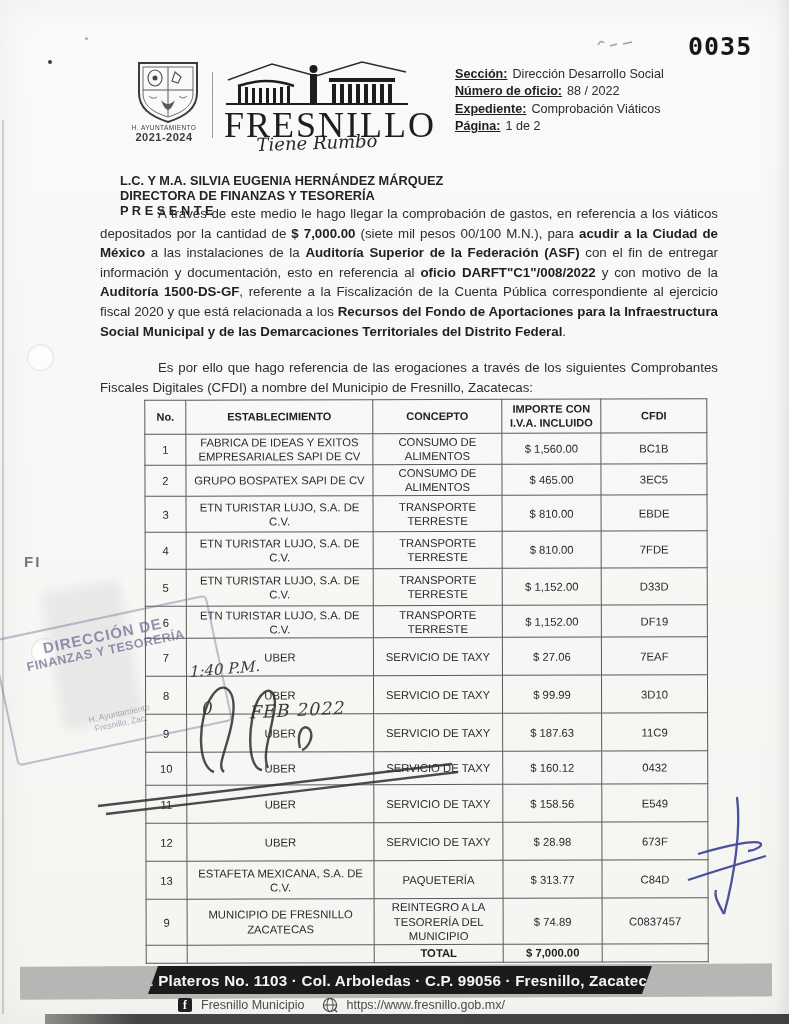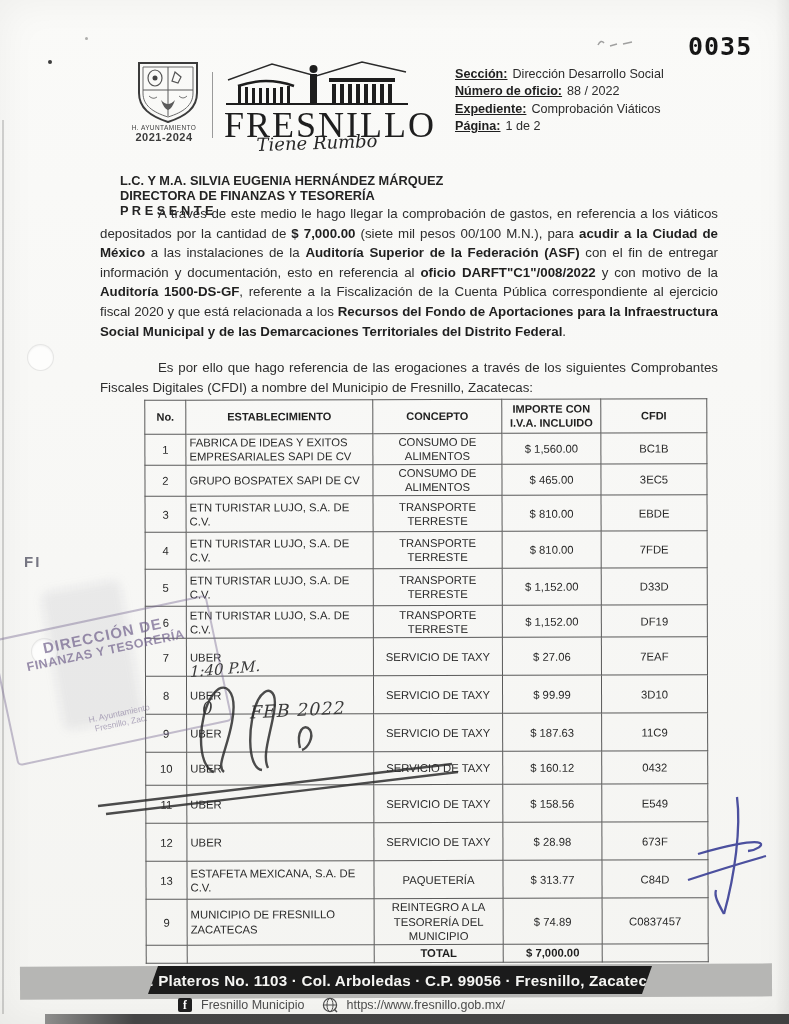--- a/index.html
+++ b/index.html
@@ -34,21 +34,21 @@
   
   .para{position:absolute;left:100px;width:618px;font-size:13.3px;line-height:19.6px;text-align:justify;color:#2d2d2d;margin:0;}
   .para1{top:204px;text-indent:58px;}
   .para2{top:358px;text-indent:58px;}
   .para .b{font-weight:bold;color:#1f1f1f;}
   
   .tablewrap{position:absolute;left:145px;top:399px;transform:rotate(-.15deg);}
   table{border-collapse:collapse;table-layout:fixed;font-size:11.3px;color:#2b2b2b;}
   th,td{border:1px solid #5a5a5a;text-align:center;vertical-align:middle;padding:1px 3px;line-height:1.25;overflow:hidden;}
   th{font-size:11px;font-weight:bold;color:#222;}
-  td.c1{text-align:left;}
+  td.c1{text-align:center;}
   .w0{width:34px}.w1{width:180px}.w2{width:122px}.w3{width:92px}.w4{width:99px}
   thead tr{height:34px;}
   tbody tr:nth-child(1){height:31px}tbody tr:nth-child(2){height:30px}
   tbody tr:nth-child(3){height:36px}tbody tr:nth-child(4){height:37px}
   tbody tr:nth-child(5){height:37px}tbody tr:nth-child(6){height:32px}
   tbody tr:nth-child(7){height:38px}tbody tr:nth-child(8){height:38px}
   tbody tr:nth-child(9){height:38px}tbody tr:nth-child(10){height:33px}
   tbody tr:nth-child(11){height:38px}tbody tr:nth-child(12){height:38px}
   tbody tr:nth-child(13){height:38px}tbody tr:nth-child(14){height:44px}
   tbody tr.total-row{height:18px;}

